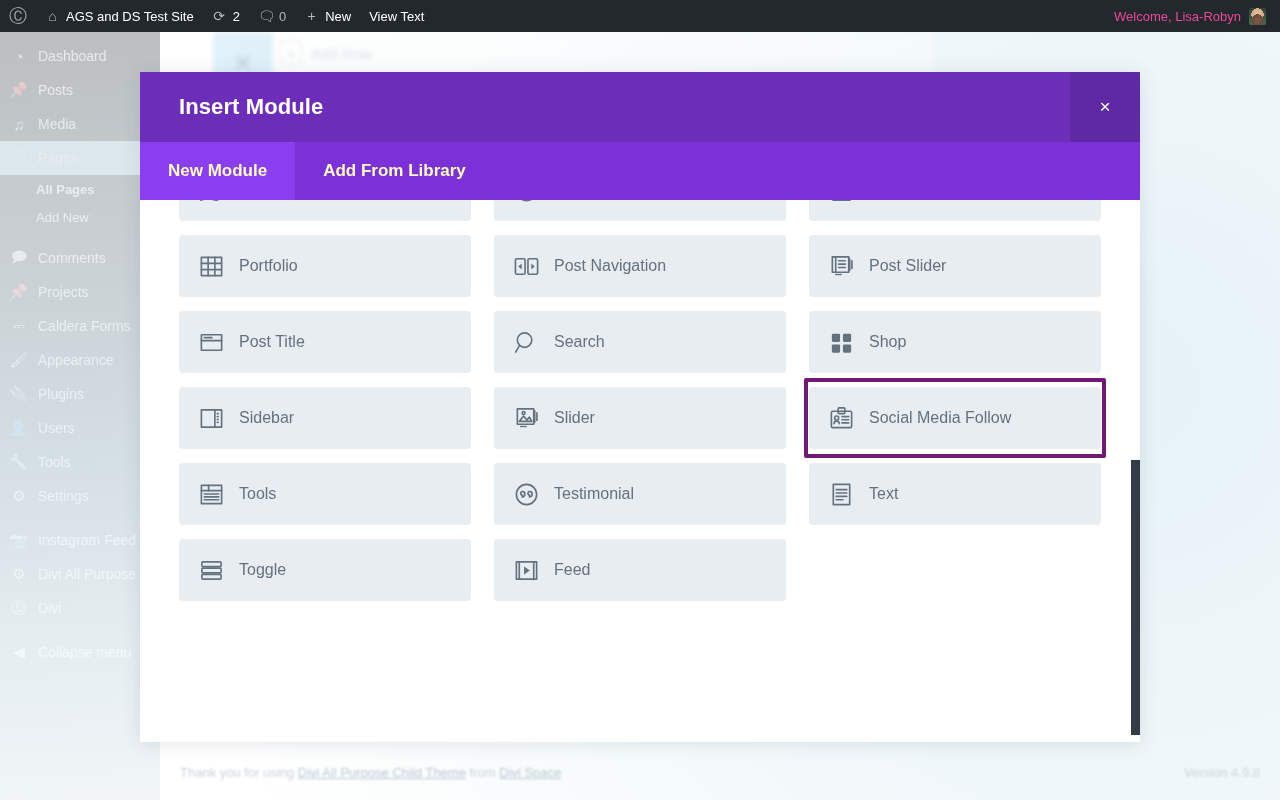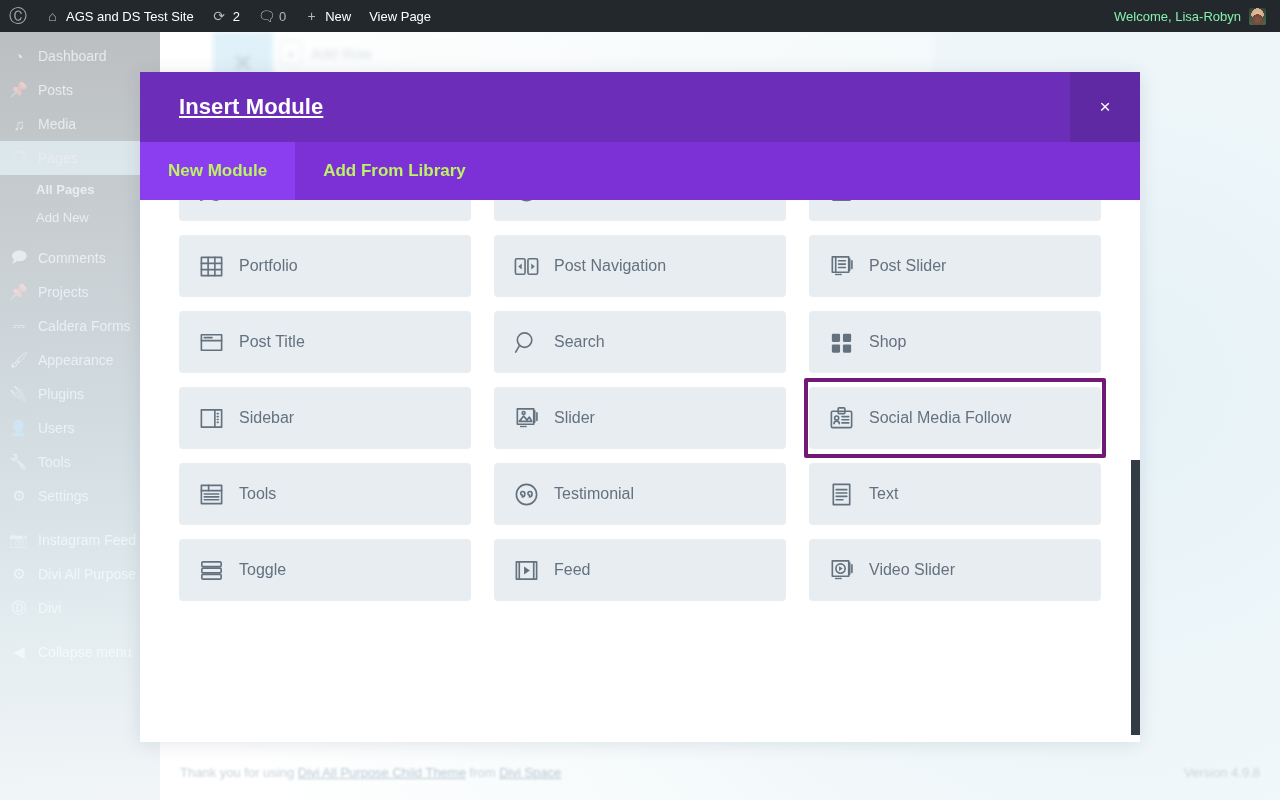--- a/index.html
+++ b/index.html
@@ -25,21 +25,21 @@
     display: flex; align-items: center; z-index: 60;
     font-size: 13px;
   }
   .ab-item {
     display: flex; align-items: center; gap: 6px;
     height: 32px; padding: 0 9px; color: #ffffff; white-space: nowrap;
   }
   .ab-item.muted { color: #b4b9be; }
   .ab-logo { font-size: 18px; line-height: 1; color: #a0a5aa; }
   .ab-spacer { flex: 1 1 auto; }
-  .ab-right { display: flex; align-items: center; gap: 8px; padding-right: 14px; color: #86efac; }
+  .ab-right { display: flex; align-items: center; gap: 8px; padding-right: 14px; color: #ec4899; }
   .ab-avatar {
     width: 17px; height: 17px; border-radius: 2px;
     background:
       radial-gradient(circle at 50% 72%, #7e5a48 0%, #6b4a3a 40%, transparent 41%),
       radial-gradient(circle at 50% 38%, #e8c2a0 0%, #d8ab86 45%, transparent 46%),
       linear-gradient(#2f4538, #4a6a50);
     display: inline-block;
   }
   .ab-ico { display: inline-block; width: 15px; text-align: center; font-size: 14px; color: #b4b9be; }
 
@@ -113,34 +113,34 @@
     background: #ffffff; z-index: 100;
     box-shadow: 0 2px 18px rgba(40,60,80,.12);
     display: flex; flex-direction: column;
     overflow: hidden;
   }
   .modal-head {
     height: 70px; background: #6c2eb9; position: relative; flex: none;
     display: flex; align-items: center;
   }
   .modal-title {
-    color: #fff; font-size: 22px; font-weight: bold; padding-left: 39px; letter-spacing: .1px; text-decoration: underline;
+    color: #fff; font-size: 22px; font-weight: bold; padding-left: 39px; letter-spacing: .1px;
   }
   .modal-close {
     position: absolute; right: 0; top: 0; width: 70px; height: 70px;
     background: #5f29a3; color: #fff;
     display: flex; align-items: center; justify-content: center;
     font-size: 19px; cursor: pointer;
   }
   .modal-tabs {
     height: 58px; background: #7b31d6; flex: none; display: flex; align-items: stretch;
   }
   .tab {
     display: flex; align-items: center; justify-content: center;
-    color: #bef264; font-size: 17px; font-weight: bold; cursor: pointer;
+    color: #fef9c3; font-size: 17px; font-weight: bold; cursor: pointer;
     padding: 13px 28px;
   }
   .tab.active { background: #8b3ef0; }
 
   .modal-body {
     flex: 1 1 auto; position: relative; overflow: hidden; background: #fff;
   }
   .grid {
     position: absolute; left: 0; right: 0; top: -62px;
     padding: 21px 39px 39px 39px;
@@ -203,21 +203,21 @@
   </div>
   <div class="ab-item muted">
     <span class="ab-ico">🗨</span>
     <span>0</span>
   </div>
   <div class="ab-item">
     <span class="ab-ico">+</span>
     <span>New</span>
   </div>
   <div class="ab-item">
-    <span>View Page</span>
+    <span>View Text</span>
   </div>
   <div class="ab-spacer"></div>
   <div class="ab-right">
     <span>Welcome, Lisa-Robyn</span>
     <span class="ab-avatar"></span>
   </div>
 </div>
 
 <div id="adminmenu">
   <div class="menu-scroll" id="menu-scroll">
@@ -504,30 +504,16 @@
             <span class="ic">
               <svg viewBox="0 0 28 28" width="27" height="27">
                 <rect fill="none" stroke="currentColor" stroke-width="1.7" stroke-linejoin="round" stroke-linecap="round" x="3.5" y="5" width="21" height="18"></rect>
                 <path fill="none" stroke="currentColor" stroke-width="1.7" stroke-linejoin="round" stroke-linecap="round" d="M6.5 5v18M21.5 5v18"></path>
                 <path d="M11.5 9.8l6 4.2-6 4.2z" fill="currentColor"></path>
               </svg>
             </span>
             <span>Feed</span>
           </div>
         </div>
-        <div class="tile-wrap">
-          <div class="tile">
-            <span class="ic">
-              <svg viewBox="0 0 28 28" width="27" height="27">
-                <rect fill="none" stroke="currentColor" stroke-width="1.7" stroke-linejoin="round" stroke-linecap="round" x="4.5" y="4" width="17" height="16"></rect>
-                <circle fill="none" stroke="currentColor" stroke-width="1.7" stroke-linejoin="round" stroke-linecap="round" cx="13" cy="12" r="4.8"></circle>
-                <path d="M11.5 9.6l3.8 2.4-3.8 2.4z" fill="currentColor"></path>
-                <path fill="none" stroke="currentColor" stroke-width="1.7" stroke-linejoin="round" stroke-linecap="round" d="M22.5 6v12M24.8 8v8"></path>
-                <path d="M8 22.3h.9M10.3 22.3h.9M12.6 22.3h.9" stroke="currentColor" stroke-width="1.7" stroke-linecap="round"></path>
-              </svg>
-            </span>
-            <span>Video Slider</span>
-          </div>
-        </div>
       </div>
   </div>
   <div class="modal-scrollbar"></div>
 </div>
 
 </body></html>

